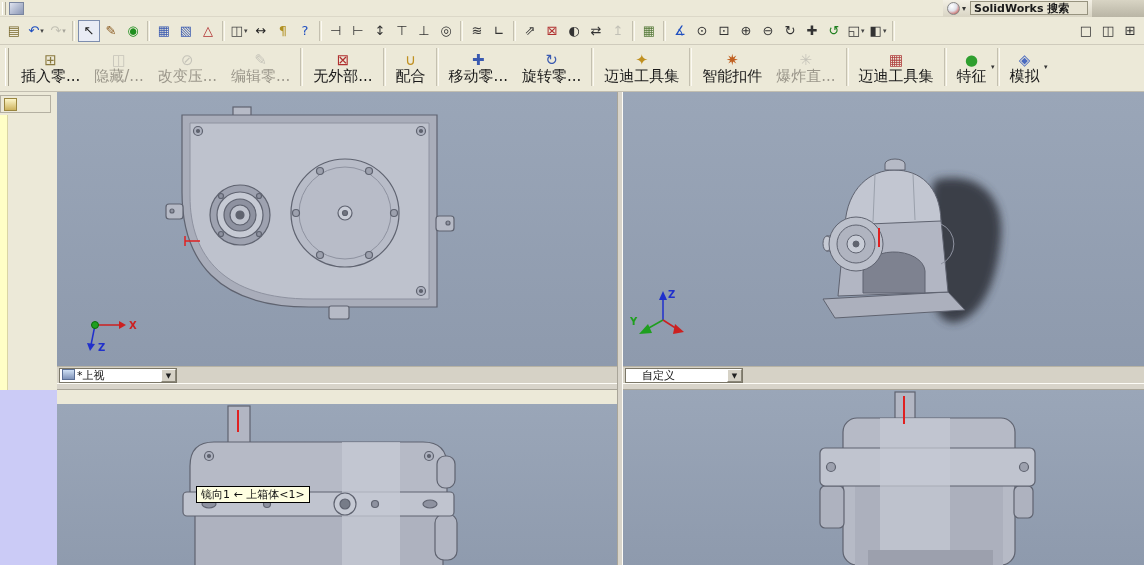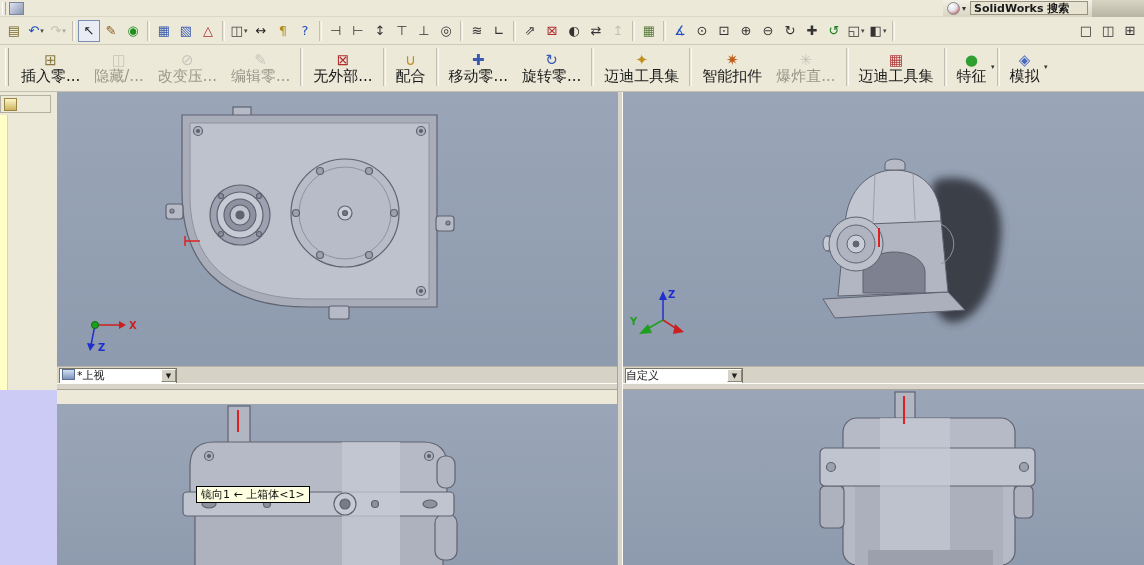--- a/index.html
+++ b/index.html
@@ -62,21 +62,21 @@
   #vp-bl{left:57px;top:312px;width:619px;height:175px}
   #vp-br{left:623px;top:298px;width:521px;height:175px}
   .vp-bar{position:absolute;top:274px;height:17px;background:#D6D2C6;border-top:1px solid #b7b3a5}
   #bar-tl{left:57px;width:560px}
   #bar-tr{left:623px;width:521px}
   .vsplit{position:absolute;left:617px;top:0;width:6px;height:473px;background:#D8D4CA;
           border-left:1px solid #a9a599;border-right:1px solid #fdfcf7;z-index:6}
   .hsplit{position:absolute;left:57px;top:291px;width:1087px;height:7px;background:#D8D4CA;
           border-top:1px solid #fdfcf7;border-bottom:1px solid #a9a599;z-index:5}
 
-  .view-combo{position:absolute;left:2px;top:1px;width:118px;height:21px;background:#fff;
+  .view-combo{position:absolute;left:2px;top:1px;width:118px;height:15px;background:#fff;
               border:1px solid #7b7768;display:flex;}
   .cicon{width:13px;height:11px;margin:0 2px;background:linear-gradient(#cfe0f5,#7e92b8);border:1px solid #5a6e94}
   .ctext{flex:1;font-size:11px;line-height:13px;white-space:nowrap;overflow:hidden}
   .carrow{width:15px;height:13px;background:#D6D2C6;border:1px solid;border-color:#fff #8a8678 #8a8678 #fff;
           display:flex;align-items:center;justify-content:center;font-size:7px;color:#222}
 
   .sw-tooltip{position:absolute;left:139px;top:82px;height:17px;line-height:15px;padding:0 4px;
               background:#FFFFE1;border:1px solid #000;font-size:11px;white-space:nowrap;z-index:8}
   svg text{font-family:"DejaVu Sans",sans-serif}
 </style>
@@ -459,21 +459,21 @@
       <div class="view-combo">
         <span class="cicon"></span>
         <span class="ctext">*上视</span>
         <span class="carrow">
           <span>▼</span>
         </span>
       </div>
     </div>
     <div class="vp-bar" id="bar-tr">
       <div class="view-combo">
-        <span class="ctext" style="padding-left:0">自定义</span>
+        <span class="ctext" style="padding-left:16px">自定义</span>
         <span class="carrow">
           <span>▼</span>
         </span>
       </div>
     </div>
 
     <div class="hsplit"></div>
     <div class="vsplit"></div>
 
     <div class="viewport" id="vp-bl">

